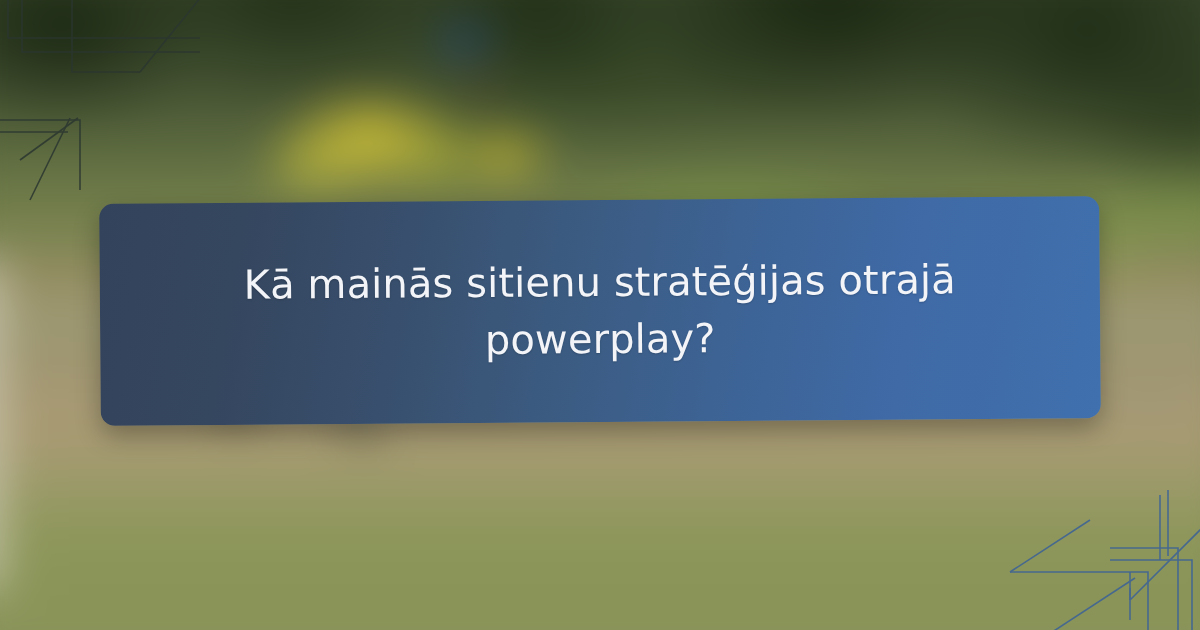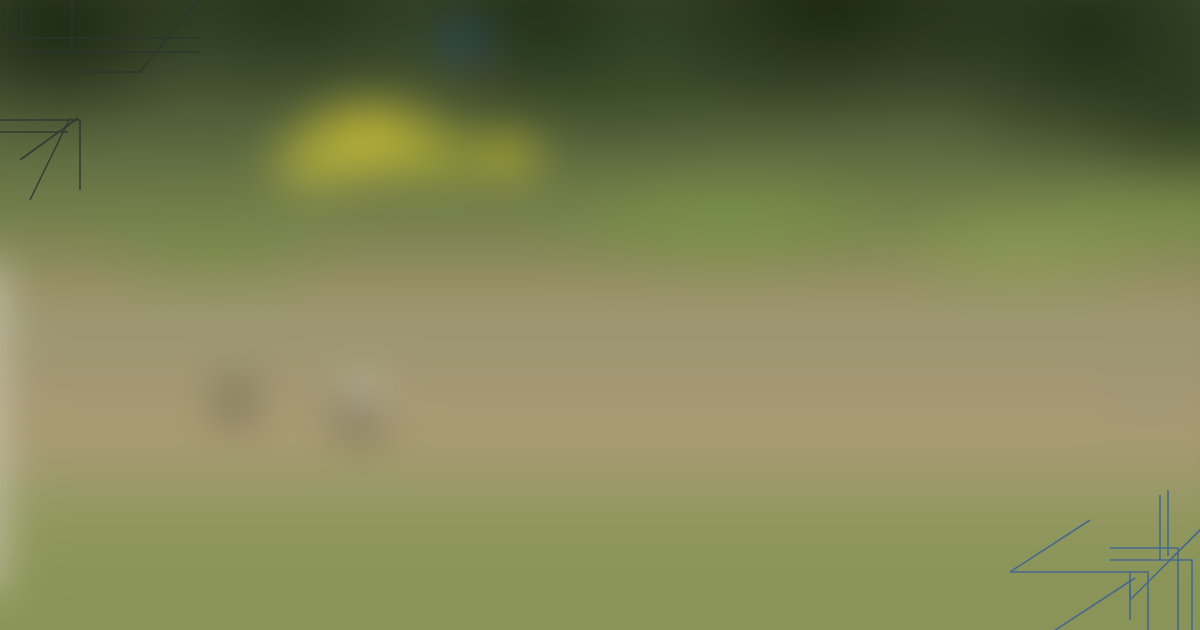--- a/index.html
+++ b/index.html
@@ -234,14 +234,19 @@
         <path d="M 1130 620 L 1130 588"></path>
         <path d="M 1010 572 L 1090 520"></path>
         <path d="M 1210 520 L 1130 600"></path>
         <path d="M 1040 640 L 1135 578"></path>
         <path d="M 1160 495 L 1160 560"></path>
         <path d="M 1168 490 L 1168 556"></path>
       </g>
     </svg>
   </div>
 
+  <div class="card-wrap">
+    <div class="card">
+      <div class="card-title">Kā mainās sitienu stratēģijas otrajā powerplay?</div>
+    </div>
+  </div>
 
 </div>
 
 </body></html>

